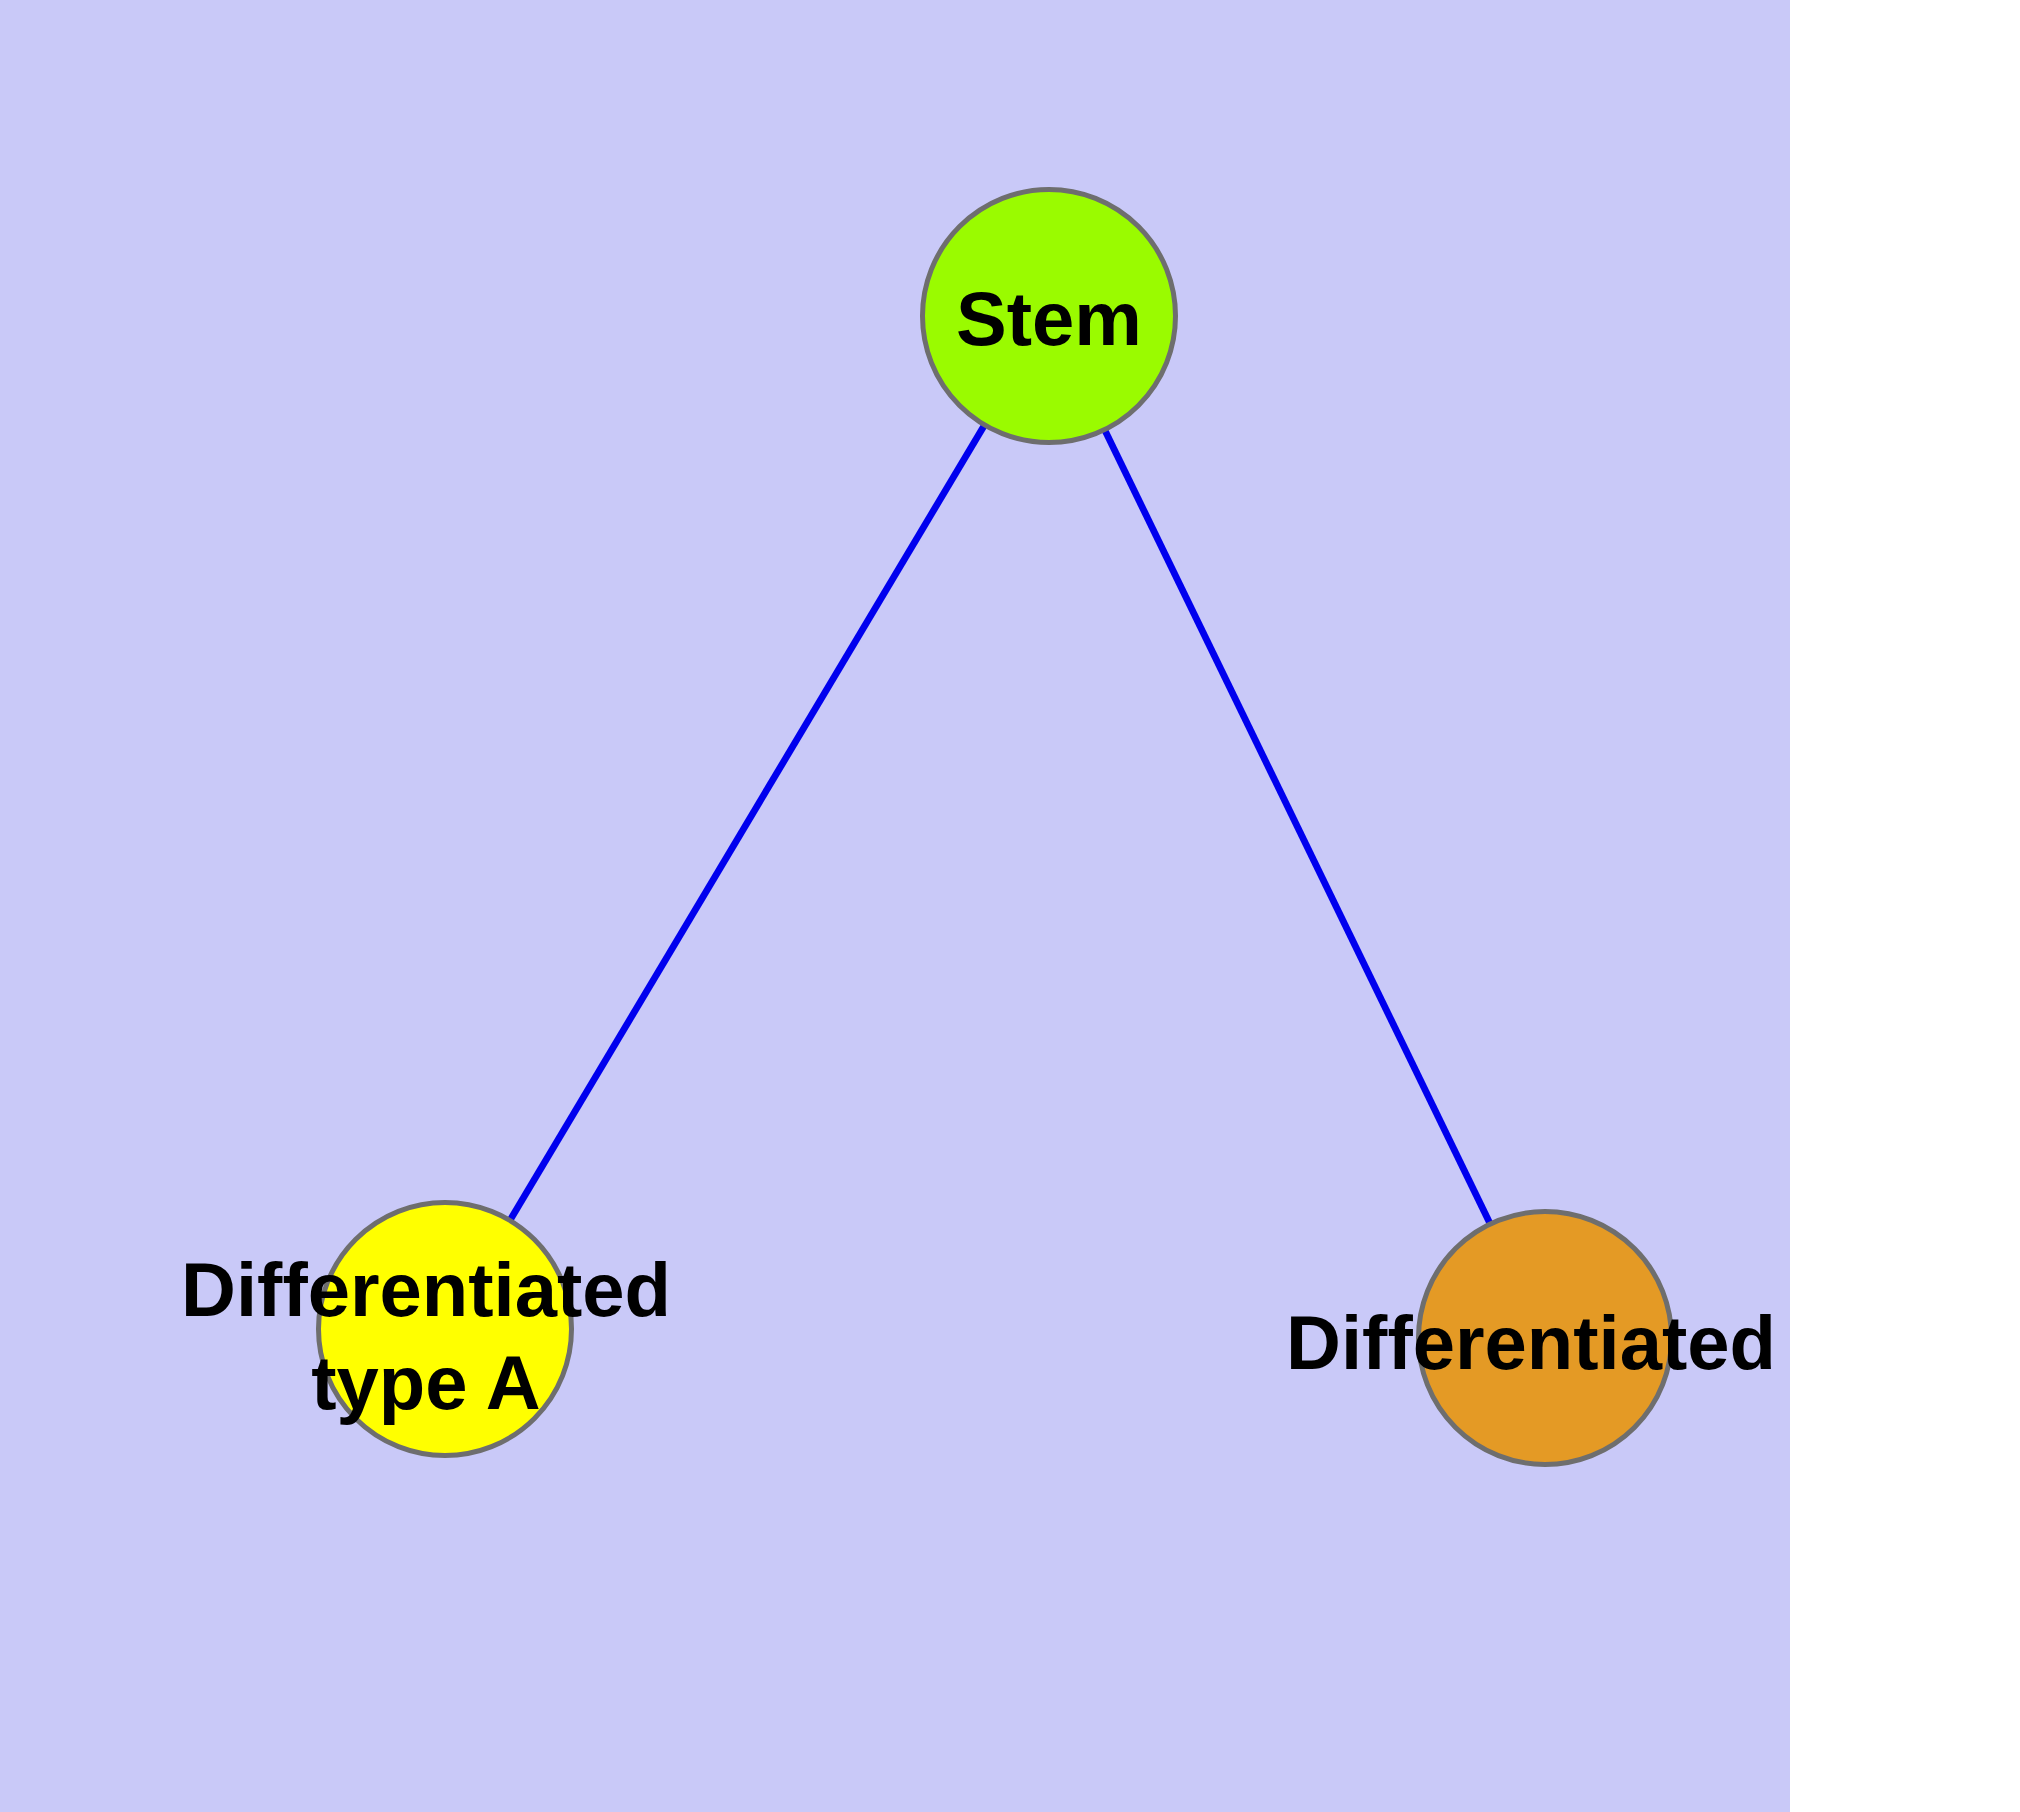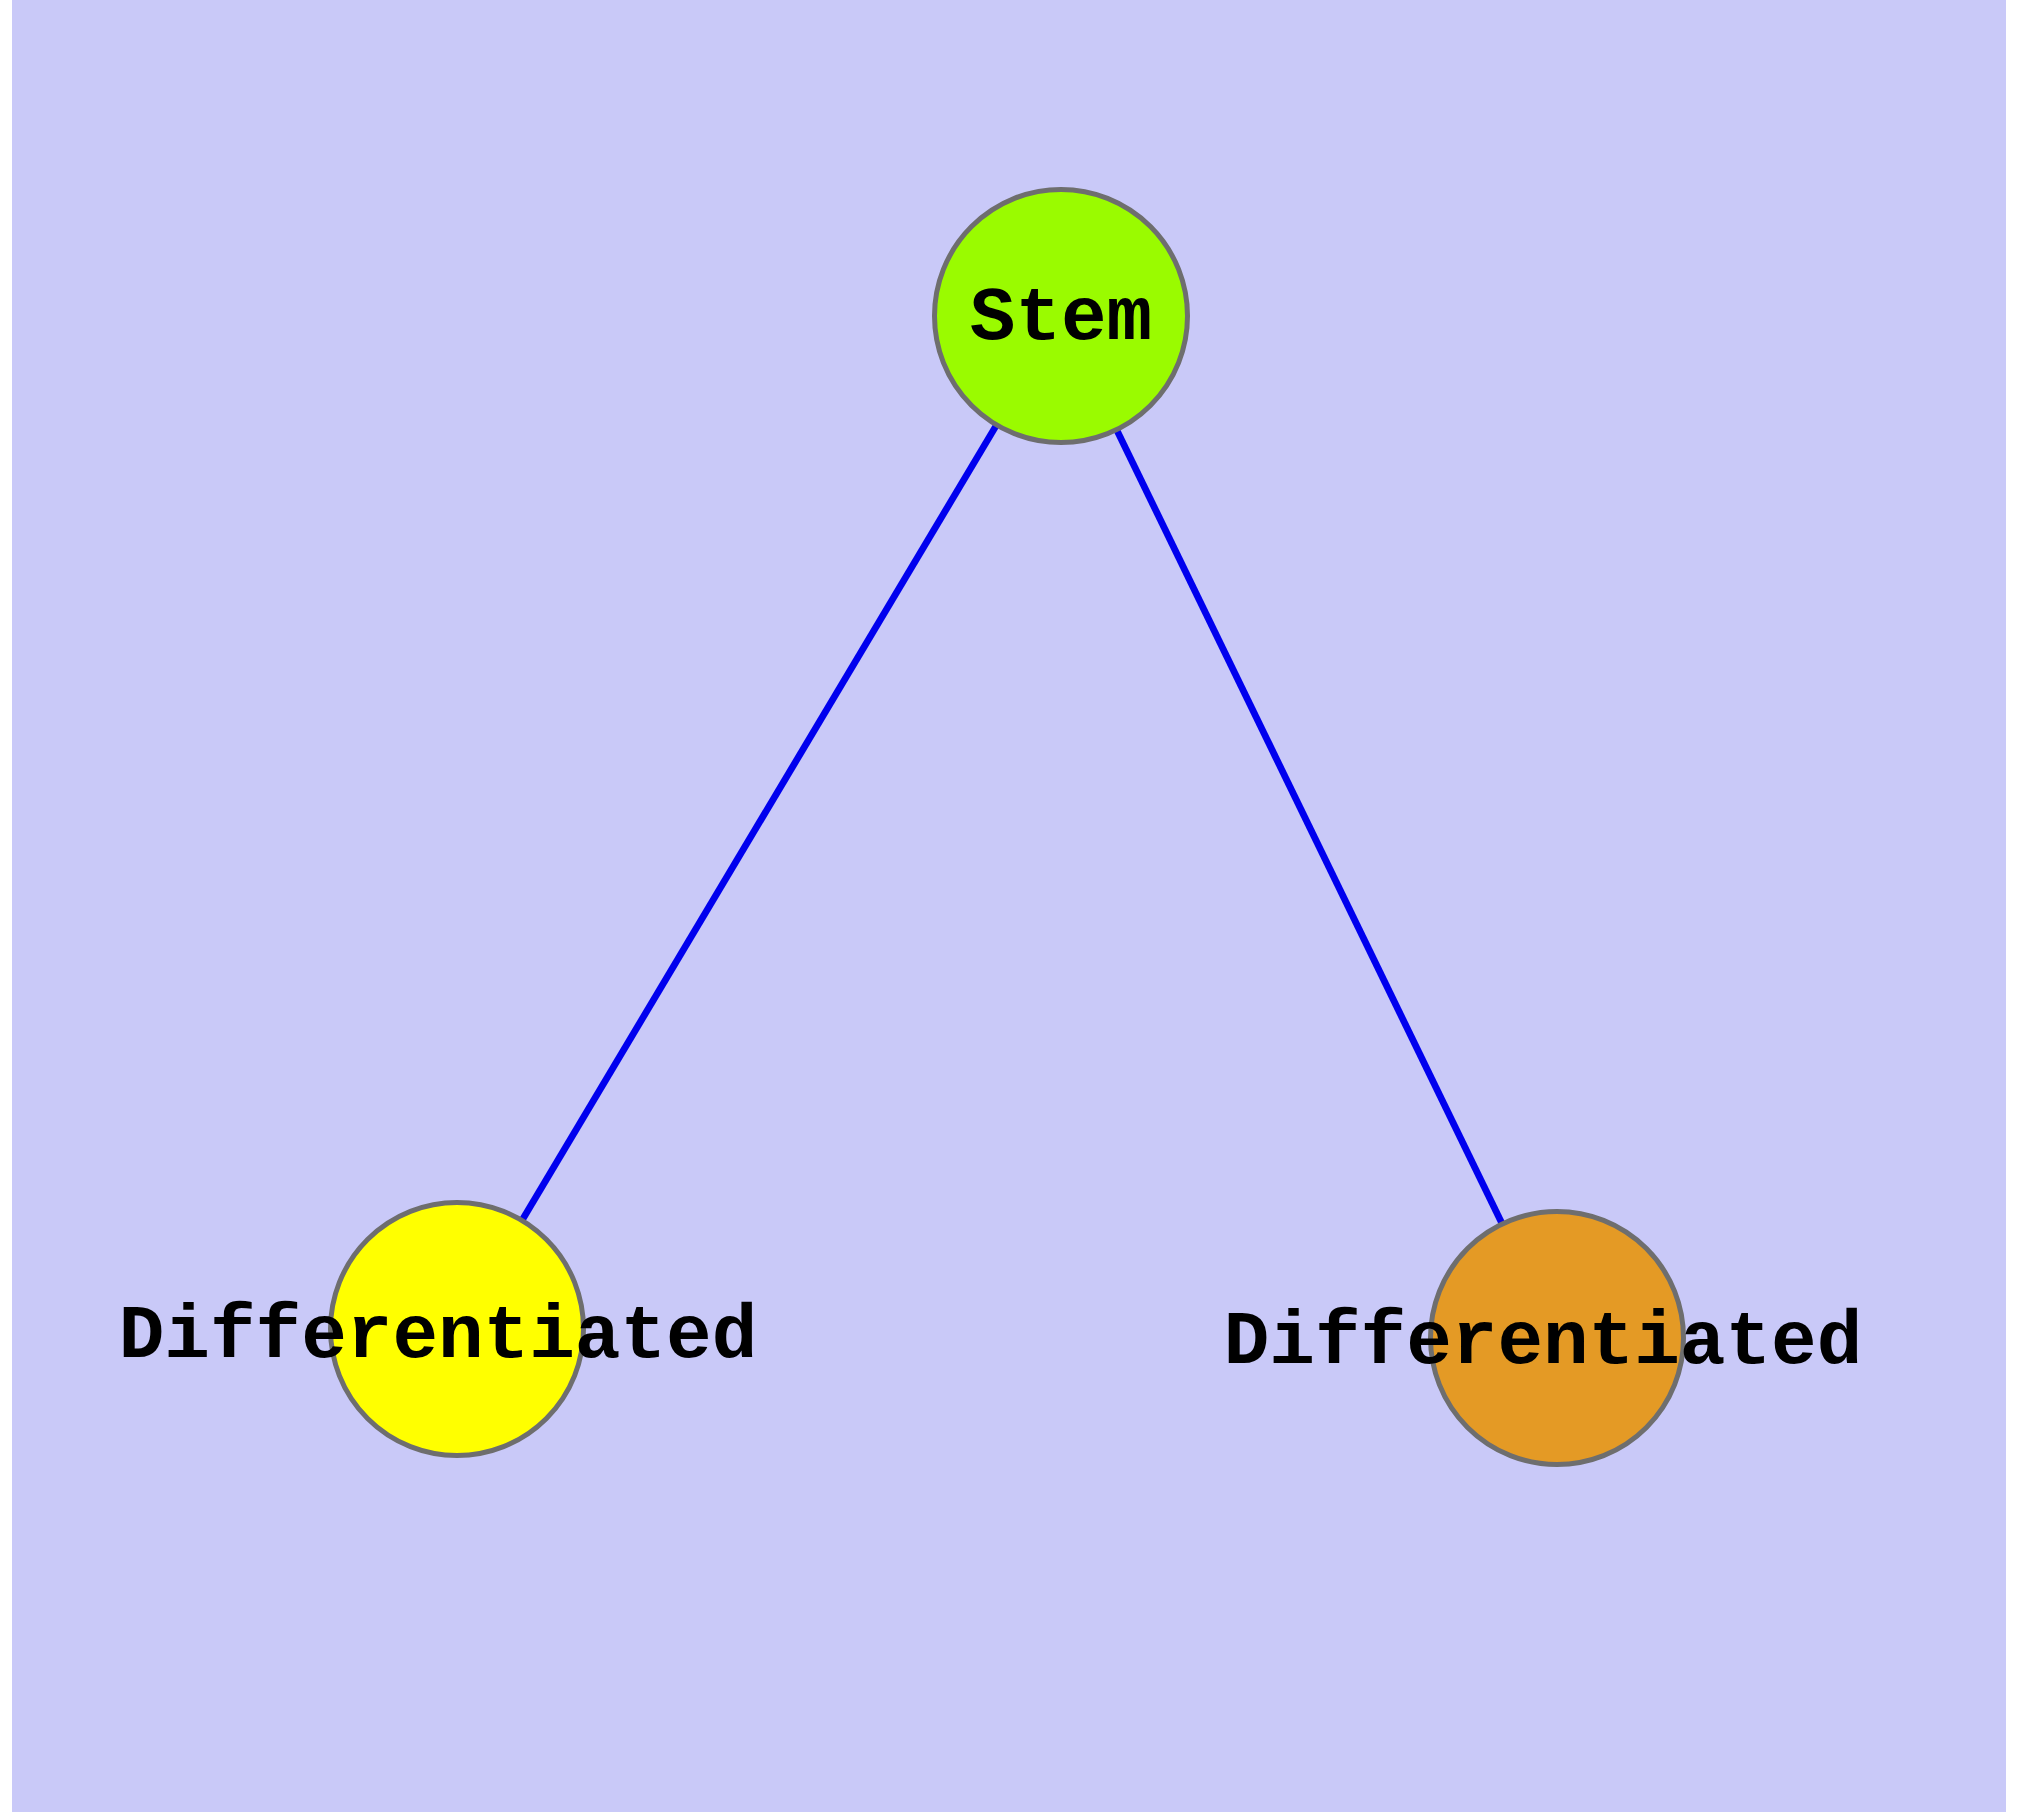--- a/index.html
+++ b/index.html
@@ -1,25 +1,24 @@
 <!DOCTYPE html>
 <html style="font-size:13.6px"><head>
 <meta charset="utf-8">
 <style>
   html, body {
     margin: 0;
     padding: 0;
   }
   .canvas {
     position: relative;
-    width: 1994px;
+    width: 1790px;
     height: 1812px;
     overflow: hidden;
-    font-family: Liberation Mono, monospace;
-    margin-left: 12px;
+    font-family: Liberation Sans, sans-serif;
   }
   .edge-layer {
     position: absolute;
     left: 0;
     top: 0;
     width: 2021px;
     height: 1812px;
     z-index: 1;
   }
   .node {
@@ -60,20 +59,21 @@
   </svg>
 
   <div class="node stem" style="background-color: rgb(154, 251, 0); border-color: rgb(110, 110, 110);"></div>
   <div class="node type-a" style="background-color: rgb(255, 255, 0); border-color: rgb(110, 110, 110);"></div>
   <div class="node type-b" style="background-color: rgb(228, 154, 37); border-color: rgb(110, 110, 110);"></div>
 
   <div class="node-label stem">Stem</div>
 
   <div class="node-label type-a">
     <div>Differentiated</div>
+    <div>type A</div>
   </div>
 
   <div class="node-label type-b">
     <div>Differentiated</div>
   </div>
 
 </div>
 
 
 </body></html>

